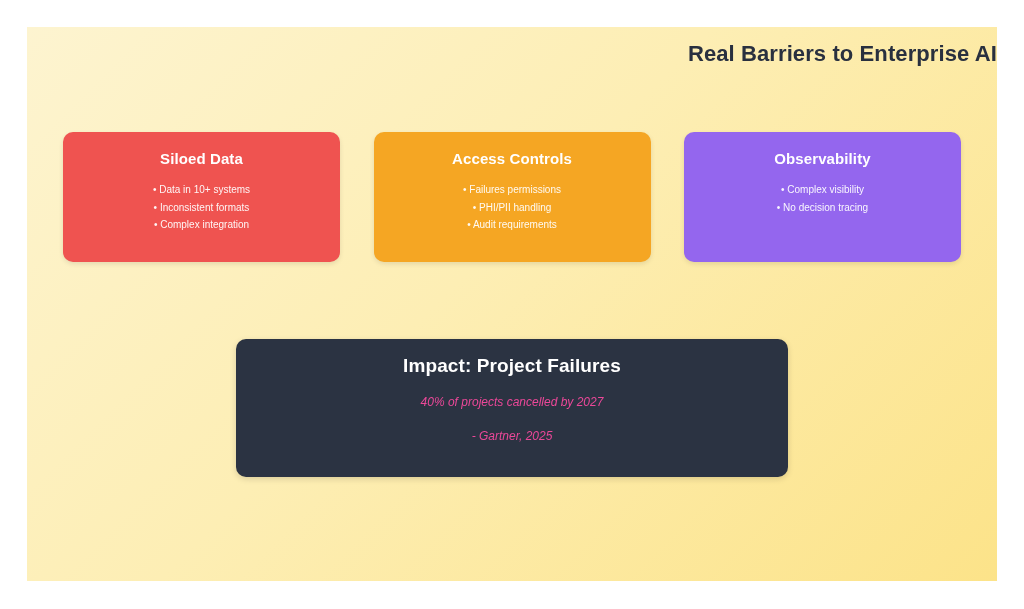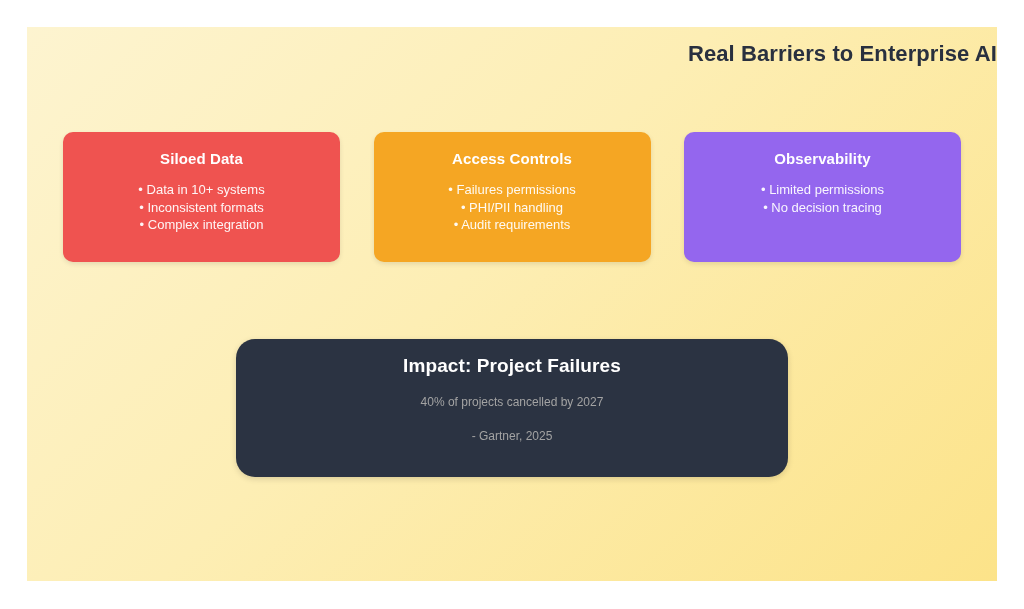--- a/index.html
+++ b/index.html
@@ -67,21 +67,21 @@
     letter-spacing: 0.1px;
   }
 
   .card-bullets {
     margin: 0;
     padding: 0;
     list-style: none;
   }
 
   .card-bullet {
-    font-size: 13px;
+    font-size: 10px;
     line-height: 17.5px;
     color: rgba(255,255,255,0.94);
     white-space: nowrap;
   }
 
   .impact-box {
     position: absolute;
     left: 209px;
     top: 312px;
     width: 552px;
@@ -97,23 +97,24 @@
   .impact-title {
     font-size: 19px;
     font-weight: bold;
     color: #ffffff;
     margin: 0 0 18px 0;
     letter-spacing: 0.1px;
   }
 
   .impact-line {
     font-size: 12px;
-    color: #a3a3a3;
+    color: #ec4899;
     margin: 0 0 20px 0;
     line-height: 14px;
+    font-style: italic;
   }
 
   .impact-line.last {
     margin-bottom: 0;
   }
 </style>
 </head>
 <body>
 
 <div class="slide">
@@ -136,26 +137,26 @@
       <ul class="card-bullets">
         <li class="card-bullet">• Failures permissions</li>
         <li class="card-bullet">• PHI/PII handling</li>
         <li class="card-bullet">• Audit requirements</li>
       </ul>
     </div>
 
     <div class="card" style="background: rgb(148, 102, 238);">
       <div class="card-title">Observability</div>
       <ul class="card-bullets">
-        <li class="card-bullet">• Limited permissions</li>
+        <li class="card-bullet">• Complex visibility</li>
         <li class="card-bullet">• No decision tracing</li>
       </ul>
     </div>
 
   </div>
 
-  <div class="impact-box" style="background: rgb(43, 51, 66); border-radius: 19px;">
+  <div class="impact-box" style="background: rgb(43, 51, 66);">
     <div class="impact-title">Impact: Project Failures</div>
     <div class="impact-line">40% of projects cancelled by 2027</div>
     <div class="impact-line last">- Gartner, 2025</div>
   </div>
 
 </div>
 
 </body></html>

